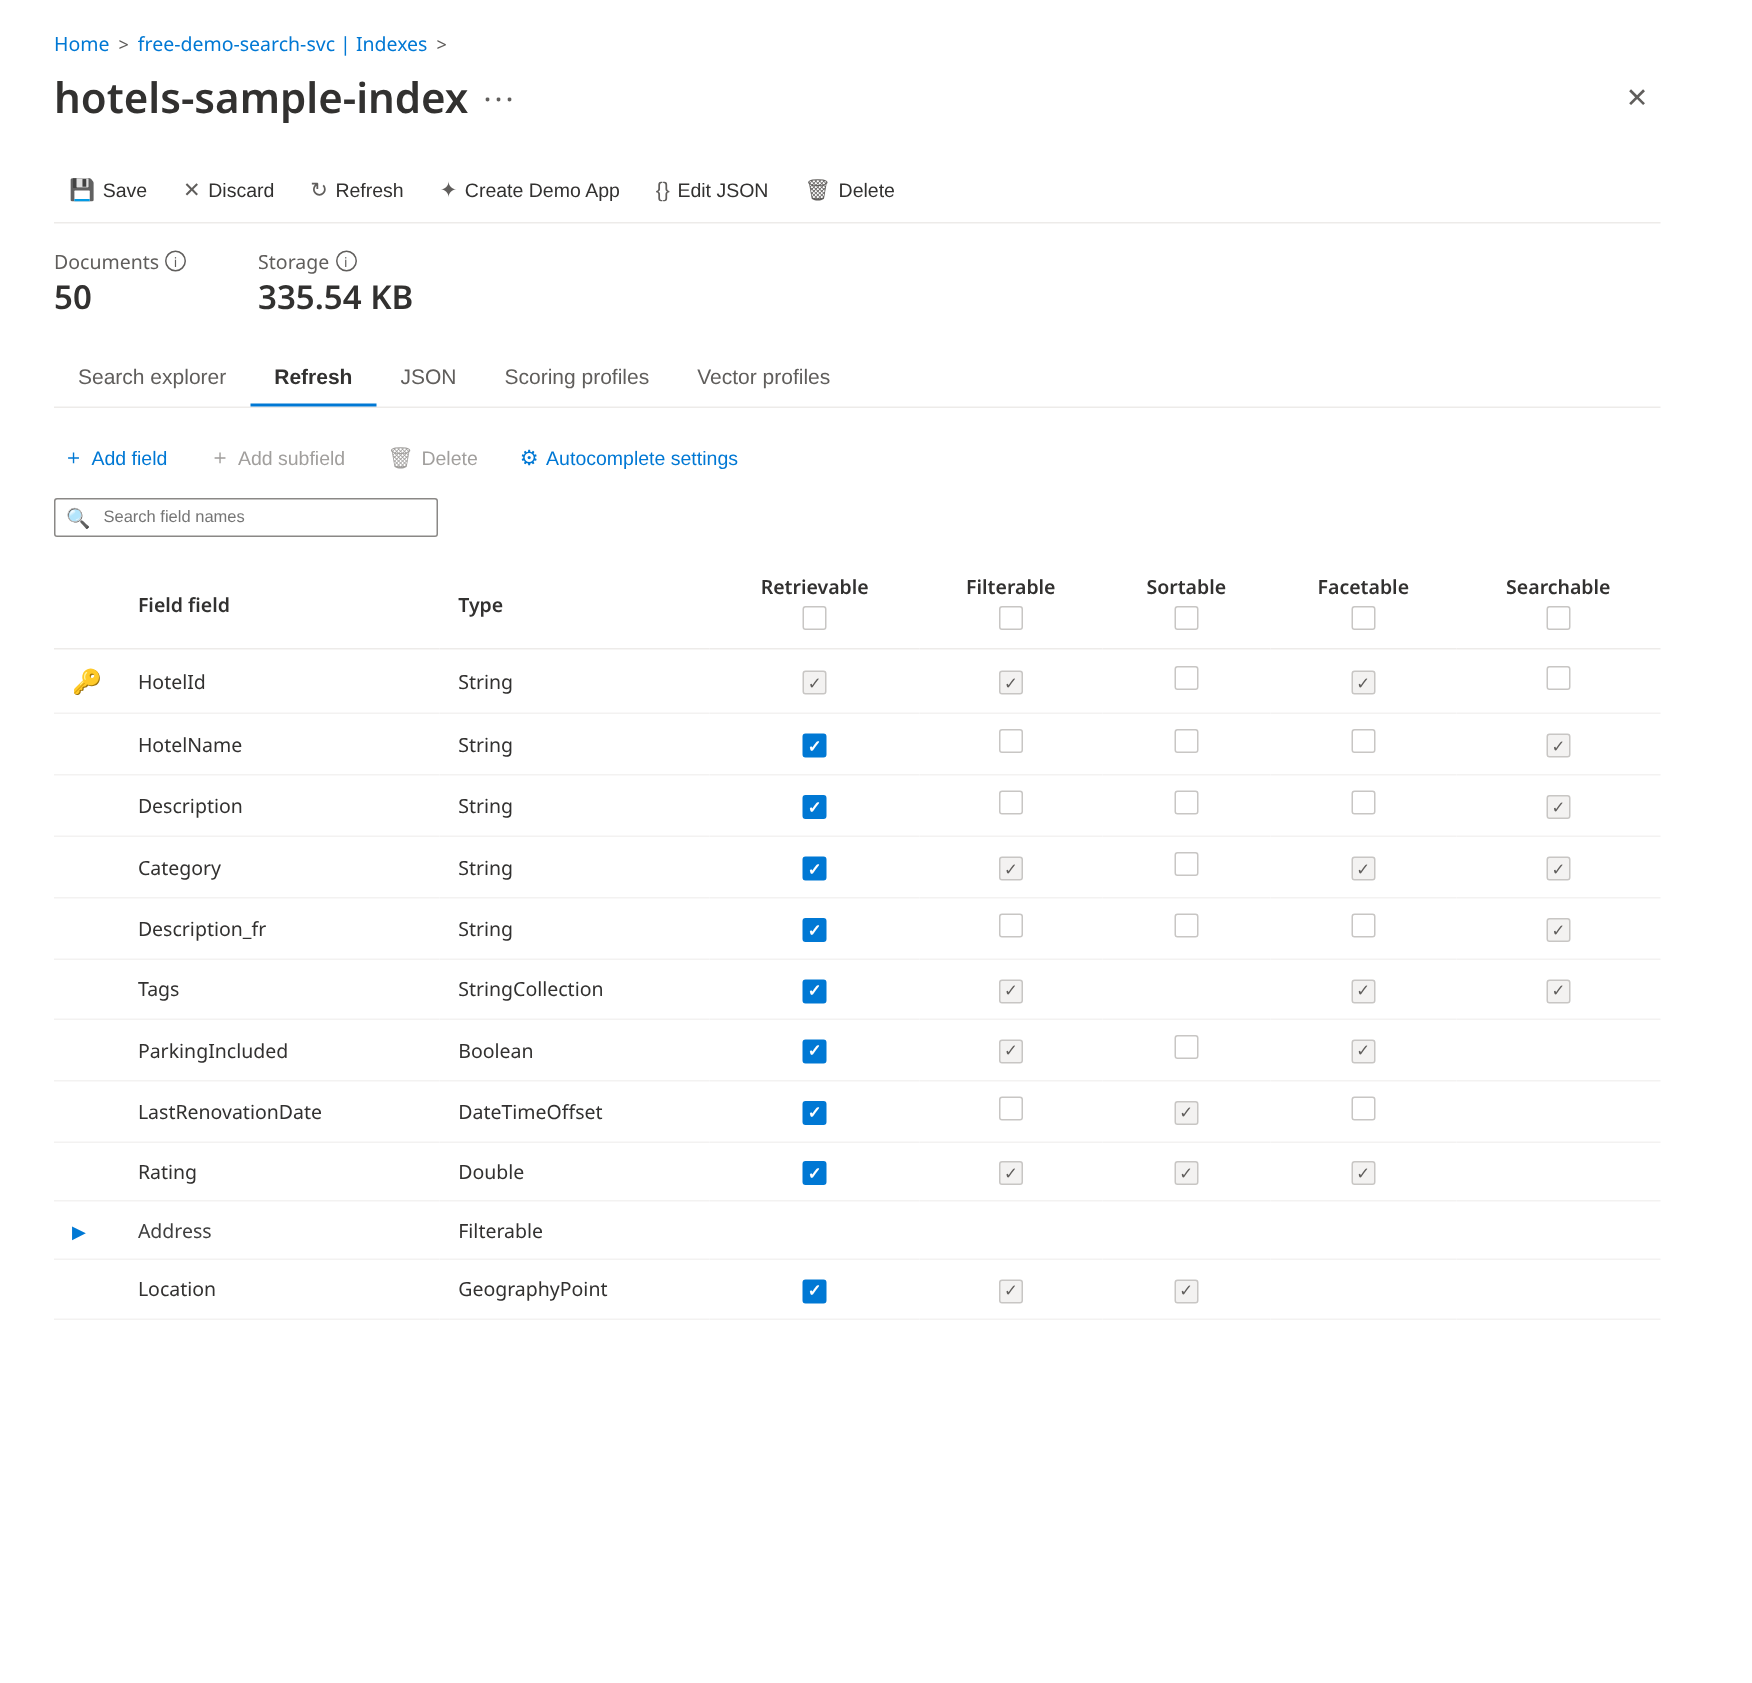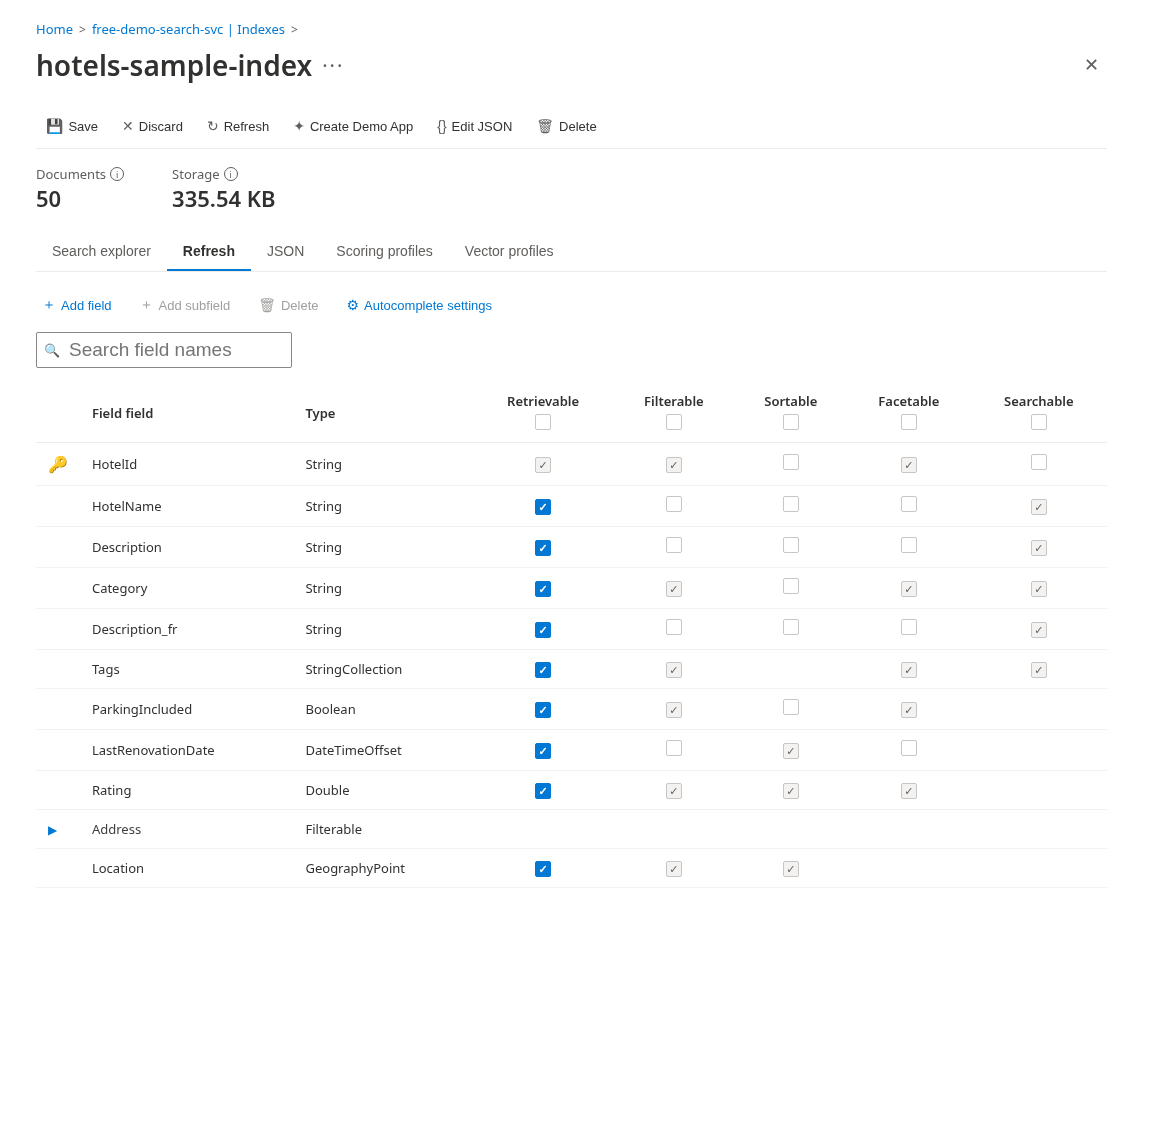--- a/index.html
+++ b/index.html
@@ -36,21 +36,21 @@
     .tab.active { color: #323130; font-weight: 600; border-bottom: 2px solid #0078d4; }
     
     
     .actions-bar { display: flex; align-items: center; gap: 16px; margin-bottom: 14px; }
     .action-btn { display: flex; align-items: center; gap: 5px; background: none; border: none; color: #0078d4; font-size: 13px; cursor: pointer; padding: 4px 6px; border-radius: 2px; }
     .action-btn.disabled { color: #a19f9d; cursor: not-allowed; }
     .action-btn .icon { font-size: 14px; }
     
     
     .search-container { position: relative; margin-bottom: 16px; }
-    .search-input { width: 256px; padding: 6px 10px 6px 32px; border: 1px solid #8a8886; border-radius: 2px; font-size: 19px; color: #323130; outline: none; }
+    .search-input { width: 256px; padding: 6px 10px 6px 32px; border: 1px solid #8a8886; border-radius: 2px; font-size: 11px; color: #323130; outline: none; }
     .search-icon-wrap { position: absolute; left: 8px; top: 50%; transform: translateY(-50%); color: #605e5c; font-size: 13px; }
     
     
     .fields-table { width: 100%; border-collapse: collapse; }
     .fields-table thead tr { border-bottom: 1px solid #edebe9; }
     .fields-table th { padding: 8px 12px; text-align: left; font-weight: 600; font-size: 13px; color: #323130; white-space: nowrap; }
     .fields-table th:first-child { width: 40px; }
     .fields-table th.center { text-align: center; }
     .fields-table td { padding: 10px 12px; font-size: 13px; color: #323130; border-bottom: 1px solid #f3f2f1; vertical-align: middle; }
     .fields-table td.center { text-align: center; }

